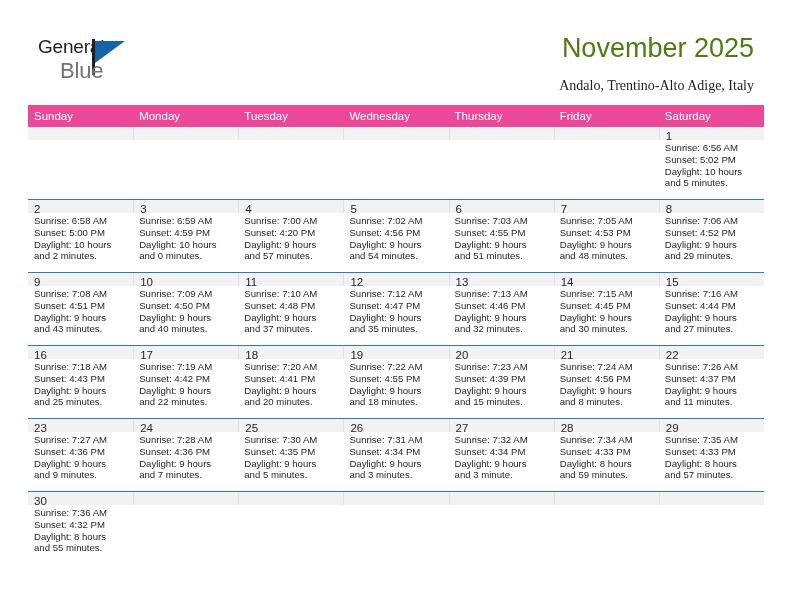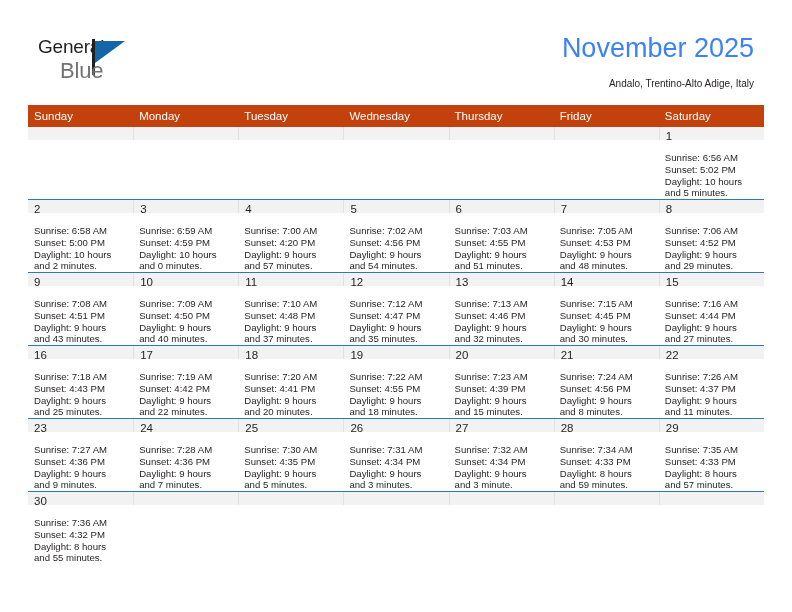--- a/index.html
+++ b/index.html
@@ -69,46 +69,47 @@
     height: 0;
     border-left: 30px solid #1566a8;
     border-bottom: 22px solid transparent;
   }
 
   .title {
     position: absolute;
     right: 38px;
     top: 33px;
     font-size: 27px;
-    color: #3b82f6;
+    color: #4d7c0f;
     text-align: center;
     white-space: nowrap;
     letter-spacing: 0px;
   }
   .subtitle {
     position: absolute;
     right: 38px;
     top: 78px;
-    font-size: 10px;
+    font-size: 14px;
     color: #231f20;
     text-align: right;
     white-space: nowrap;
+    font-family: Liberation Serif, serif;
   }
 
   
   .cal {
     position: absolute;
     left: 28px;
     top: 105px;
     width: 736px;
     border-collapse: collapse;
     table-layout: fixed;
   }
   .cal th {
-    background: #c2410c;
+    background: #ec4899;
     color: #ffffff;
     font-size: 11.5px;
     font-weight: normal;
     text-align: left;
     padding: 5px 0 5px 6px;
     height: 11px;
     border: none;
   }
   .cal td {
     vertical-align: top;
@@ -141,21 +142,20 @@
     border-left: none;
   }
   .daynum.empty {
     color: transparent;
   }
   .info {
     padding: 2px 4px 0 6px;
     font-size: 9.6px;
     line-height: 11.8px;
     color: #231f20;
-    margin-top: 10px;
   }
   .info div {
     white-space: nowrap;
   }
 </style>
 </head>
 <body>
 
 <div class="page">
 

